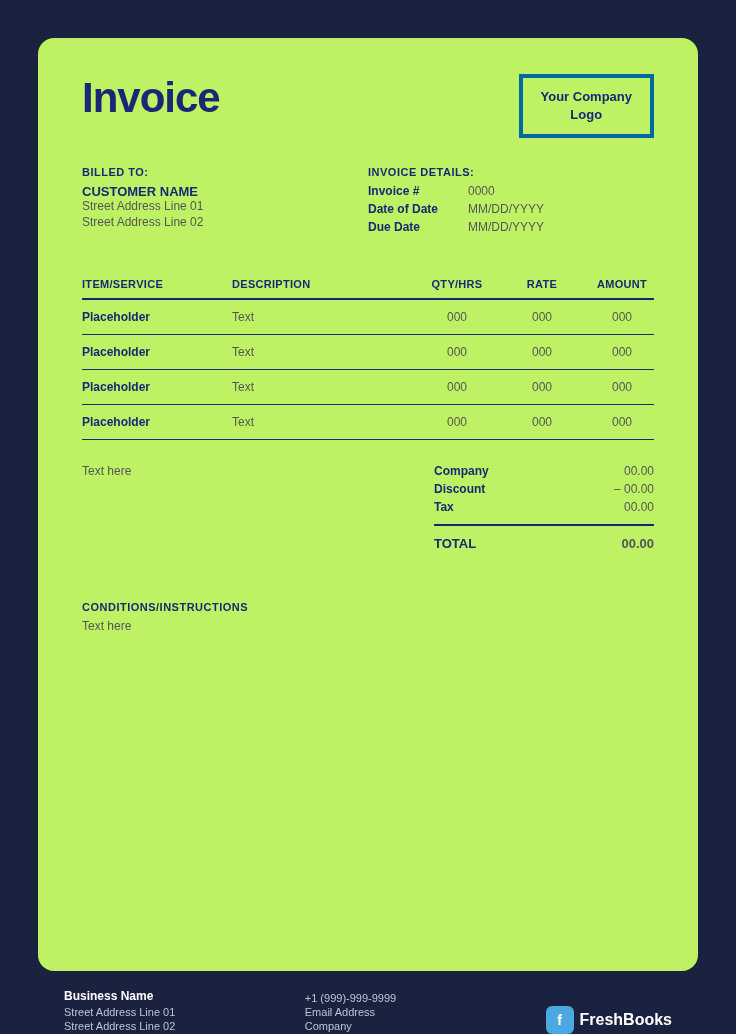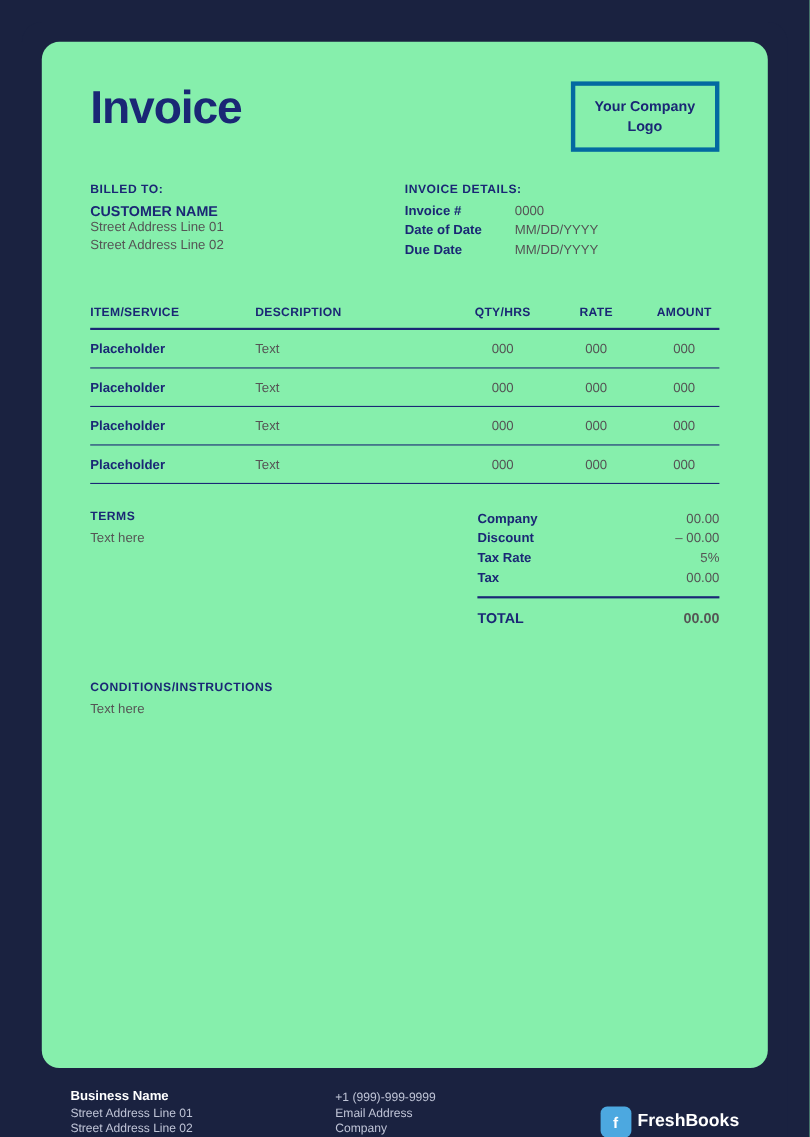--- a/index.html
+++ b/index.html
@@ -15,21 +15,21 @@
     .page-wrapper {
       width: 736px;
       min-height: 1034px;
       background: #1a2240;
       border-radius: 18px;
       display: flex;
       flex-direction: column;
       overflow: hidden;
     }
     .invoice-card {
-      background: #86efac;
+      background: #bef264;
       border-radius: 16px;
       margin: 18px 18px 0 18px;
       padding: 36px 44px 40px 44px;
       flex: 1;
     }
     
     .header-section {
       display: flex;
       justify-content: space-between;
       align-items: flex-start;
@@ -306,35 +306,30 @@
         <div class="td-bold">Placeholder</div>
         <div class="td">Text</div>
         <div class="td">000</div>
         <div class="td">000</div>
         <div class="td">000</div>
       </div>
     </div>
 
     <div class="bottom-section">
       <div class="terms-section">
-        <div class="terms-label">TERMS</div>
         <div class="terms-text">Text here</div>
       </div>
       <div class="totals-section">
         <div class="total-row">
           <span class="total-label">Company</span>
           <span class="total-value">00.00</span>
         </div>
         <div class="total-row">
           <span class="total-label">Discount</span>
           <span class="total-value">– 00.00</span>
-        </div>
-        <div class="total-row">
-          <span class="total-label">Tax Rate</span>
-          <span class="total-value">5%</span>
         </div>
         <div class="total-row">
           <span class="total-label">Tax</span>
           <span class="total-value">00.00</span>
         </div>
         <hr class="total-divider">
         <div class="grand-total-row">
           <span class="grand-total-label">TOTAL</span>
           <span class="grand-total-value">00.00</span>
         </div>

